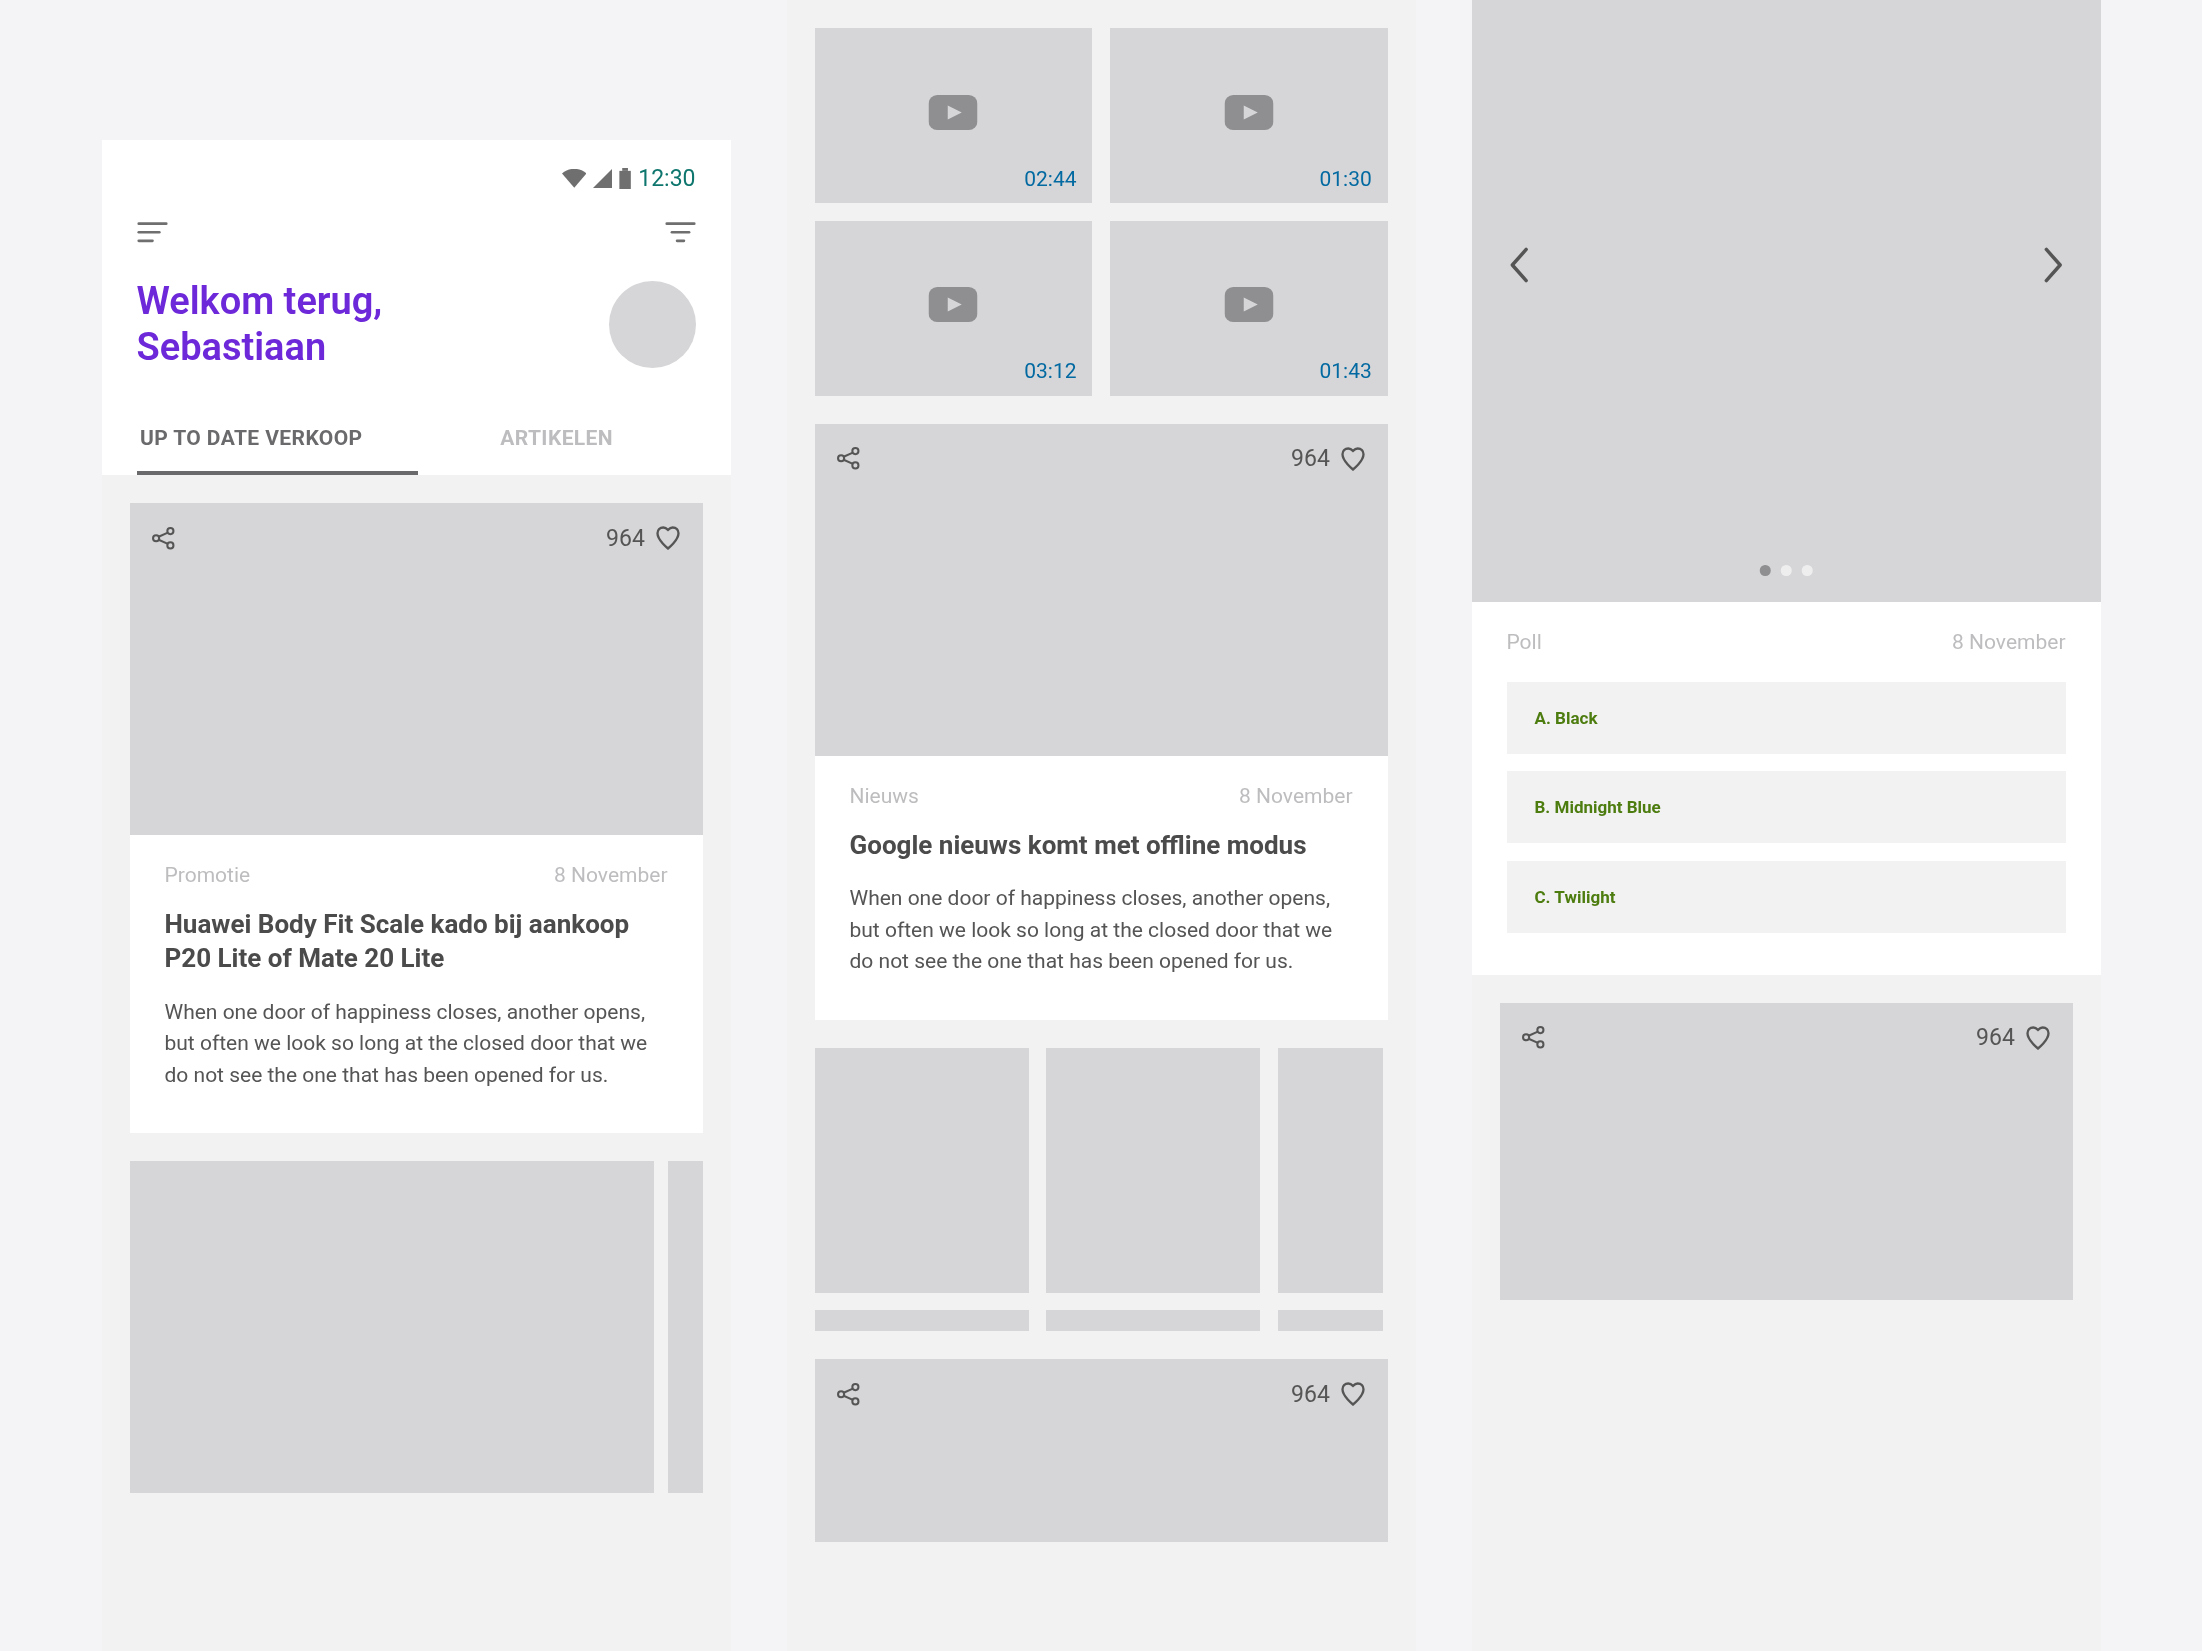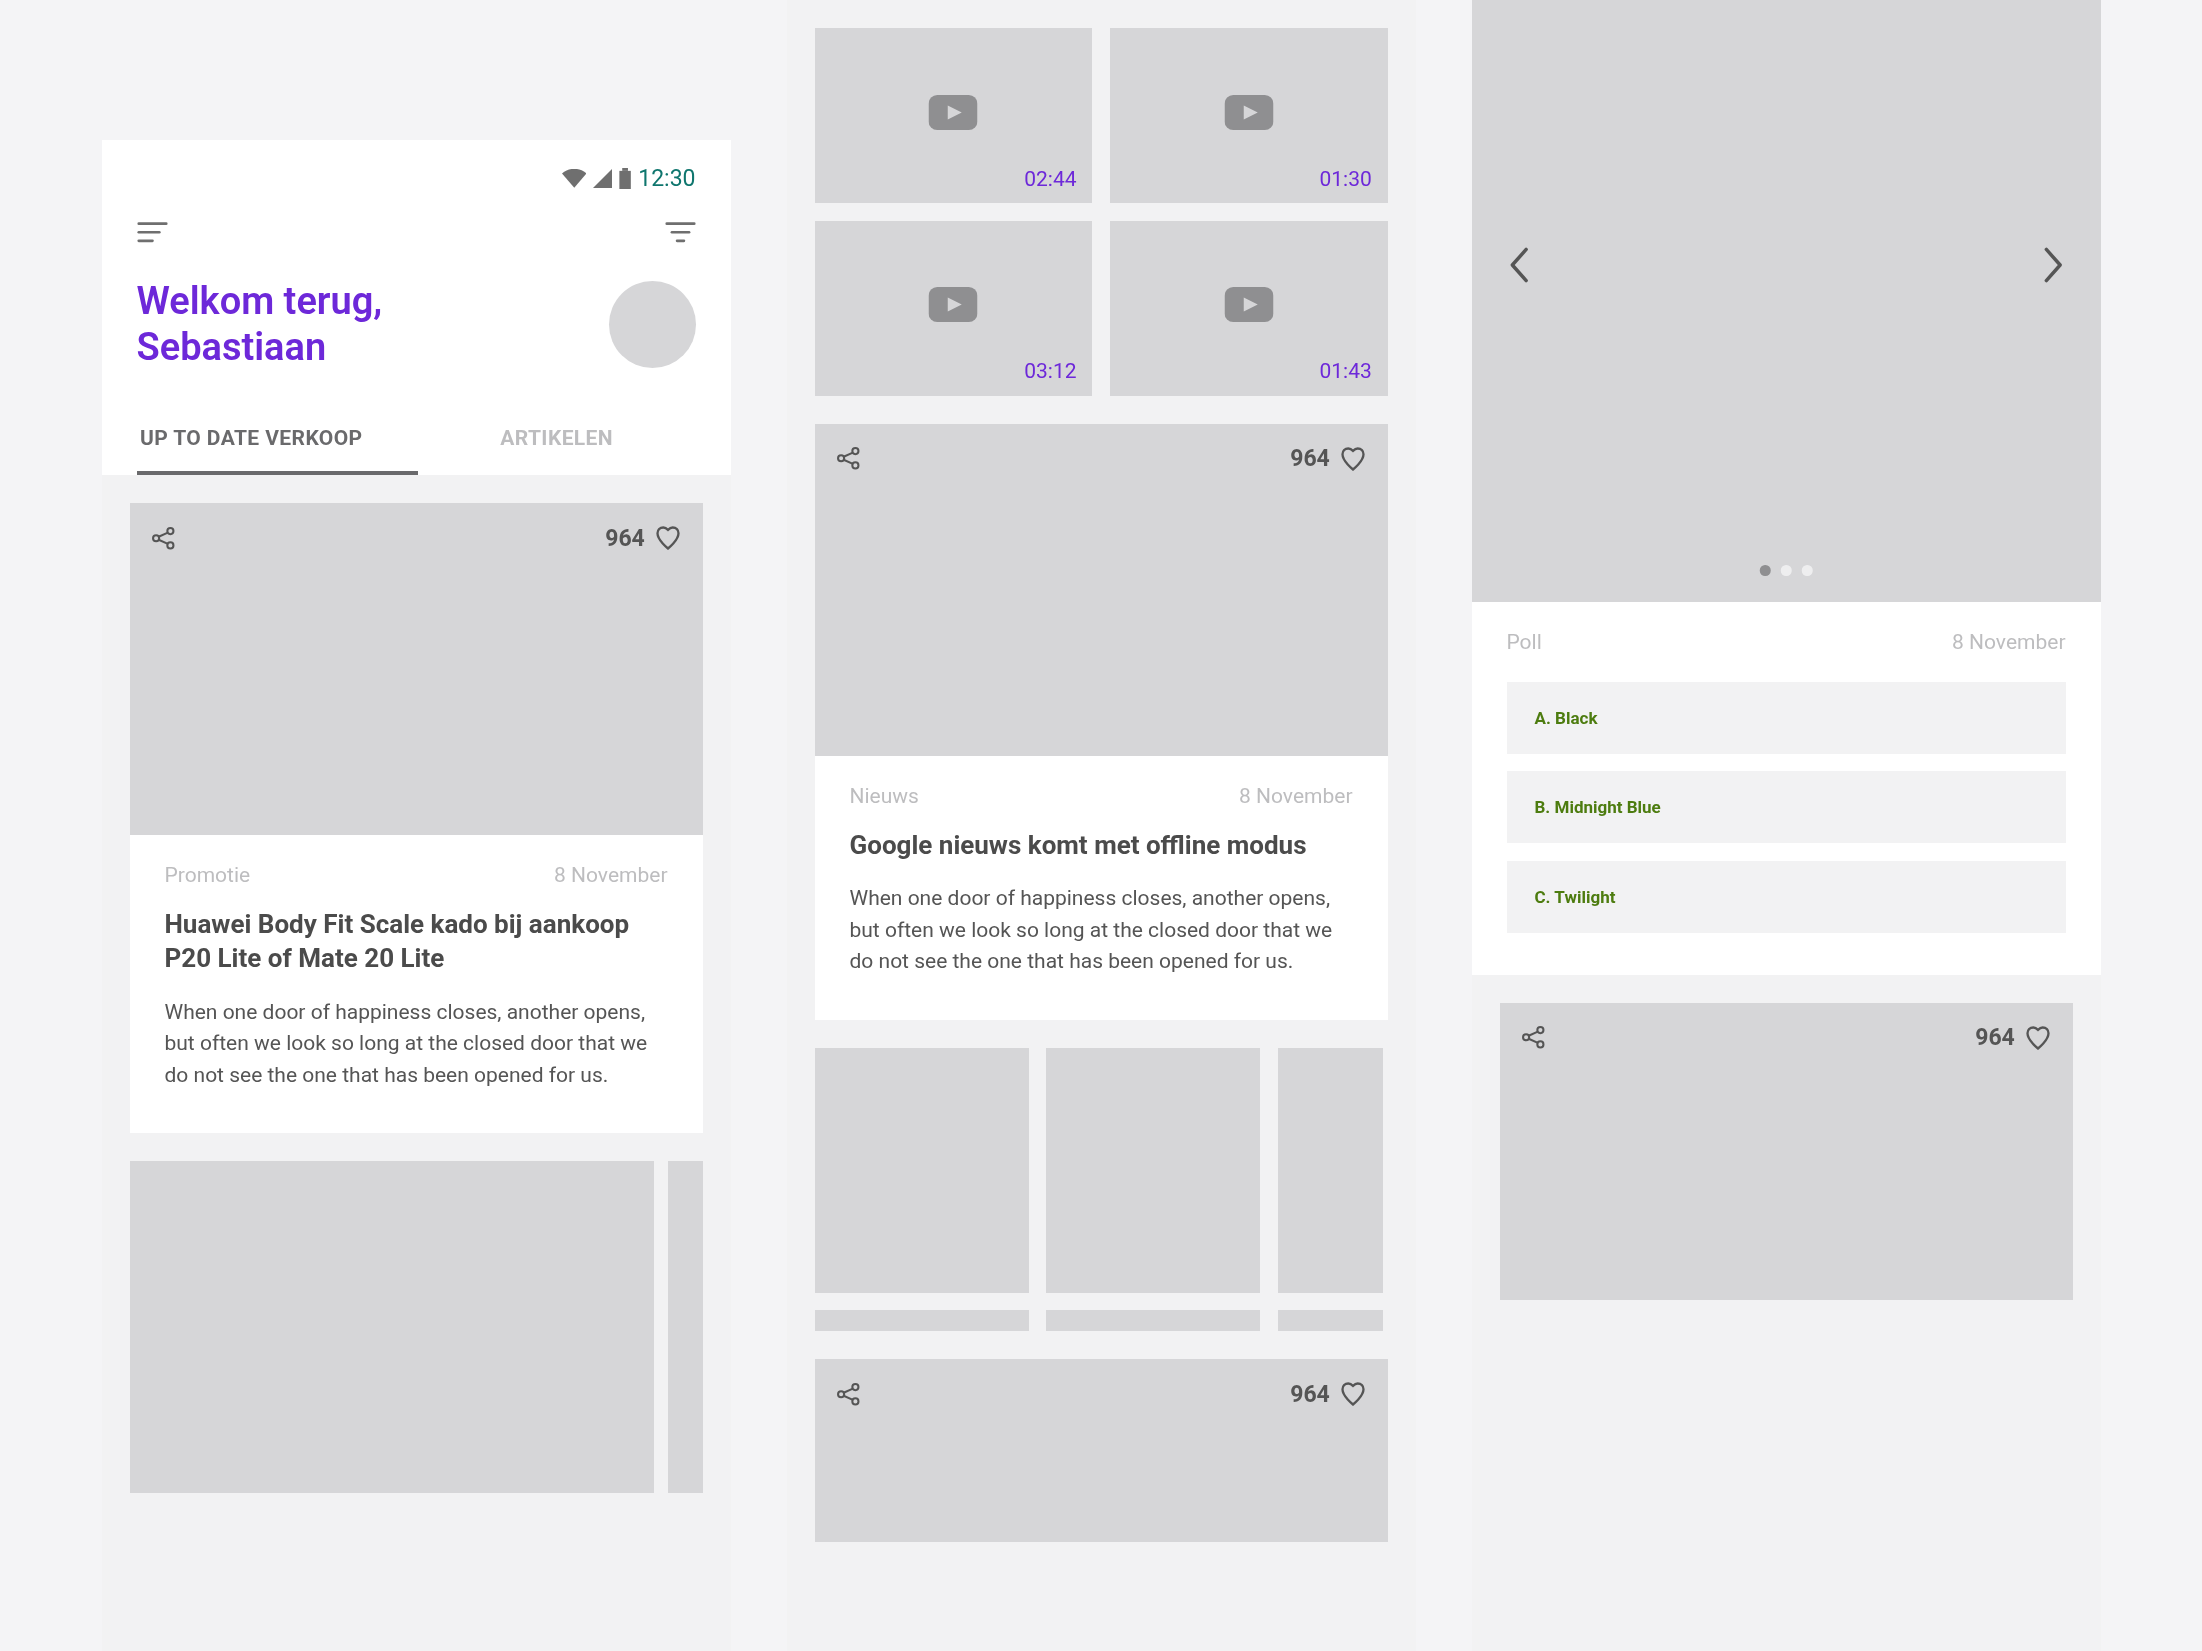--- a/index.html
+++ b/index.html
@@ -97,21 +97,20 @@
     display: flex;
     justify-content: space-between;
     align-items: center;
   }
   .likes {
     display: flex;
     align-items: center;
     gap: 8.7px;
     font-size: 23px;
     color: #555;
-    font-weight: bold;
   }
   .card-body { padding: 28px 35px 42px 35px; }
   .card-meta {
     display: flex;
     justify-content: space-between;
     font-size: 21px;
     color: #bdbdbf;
     margin-bottom: 21px;
   }
   .card-title {
@@ -150,21 +149,21 @@
   }
   .video-play {
     position: absolute;
     top: 50%; left: 50%;
     transform: translate(-50%, -60%);
   }
   .video-time {
     position: absolute;
     bottom: 12.2px; right: 15.7px;
     font-size: 21px;
-    color: #6d28d9;
+    color: #0369a1;
     text-align: right;
   }
 
   
   .thumb-strip {
     display: flex;
     gap: 17.5px;
     height: 245px;
   }
   .thumb-strip .img-placeholder { flex: 0 0 214px; }

